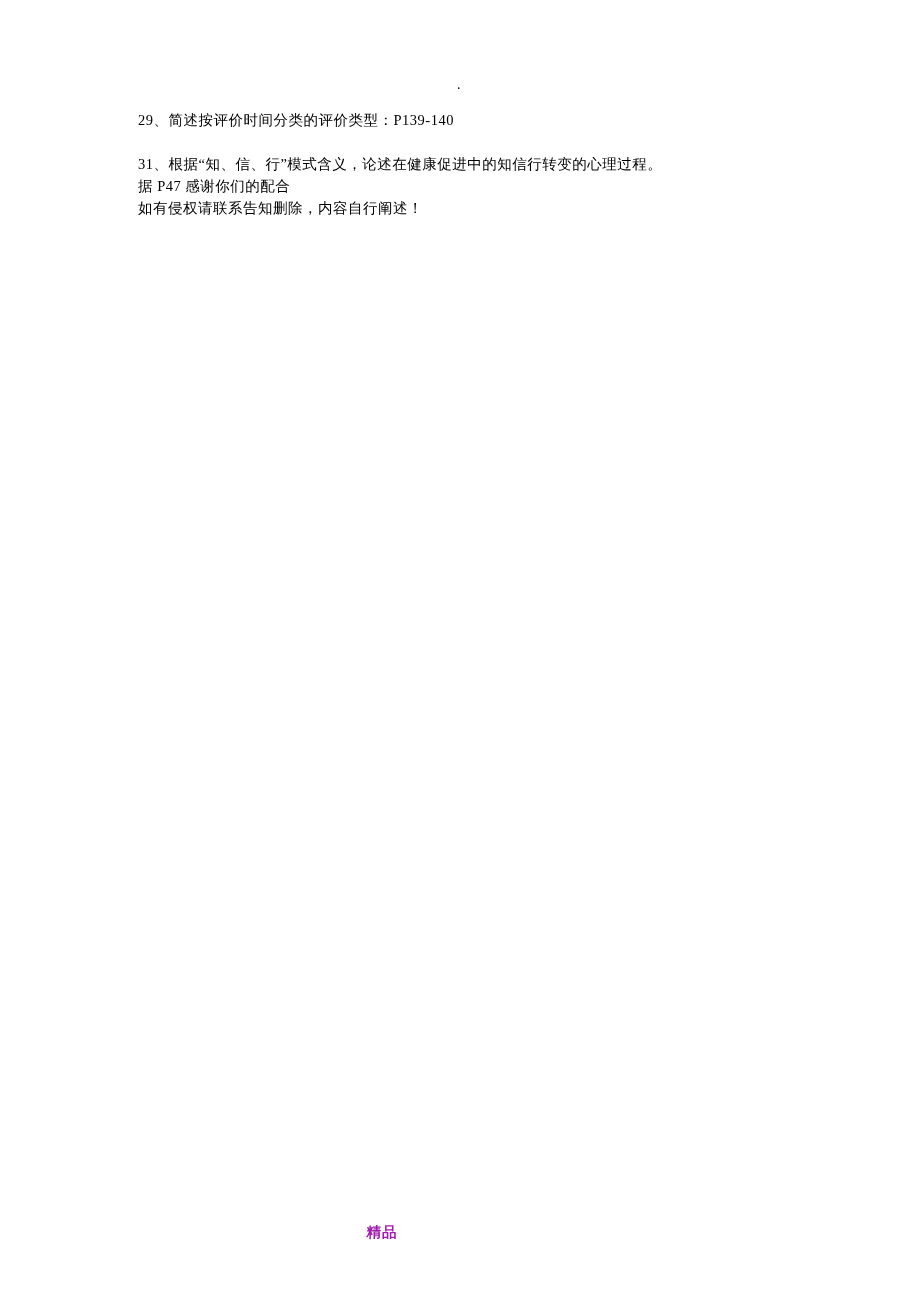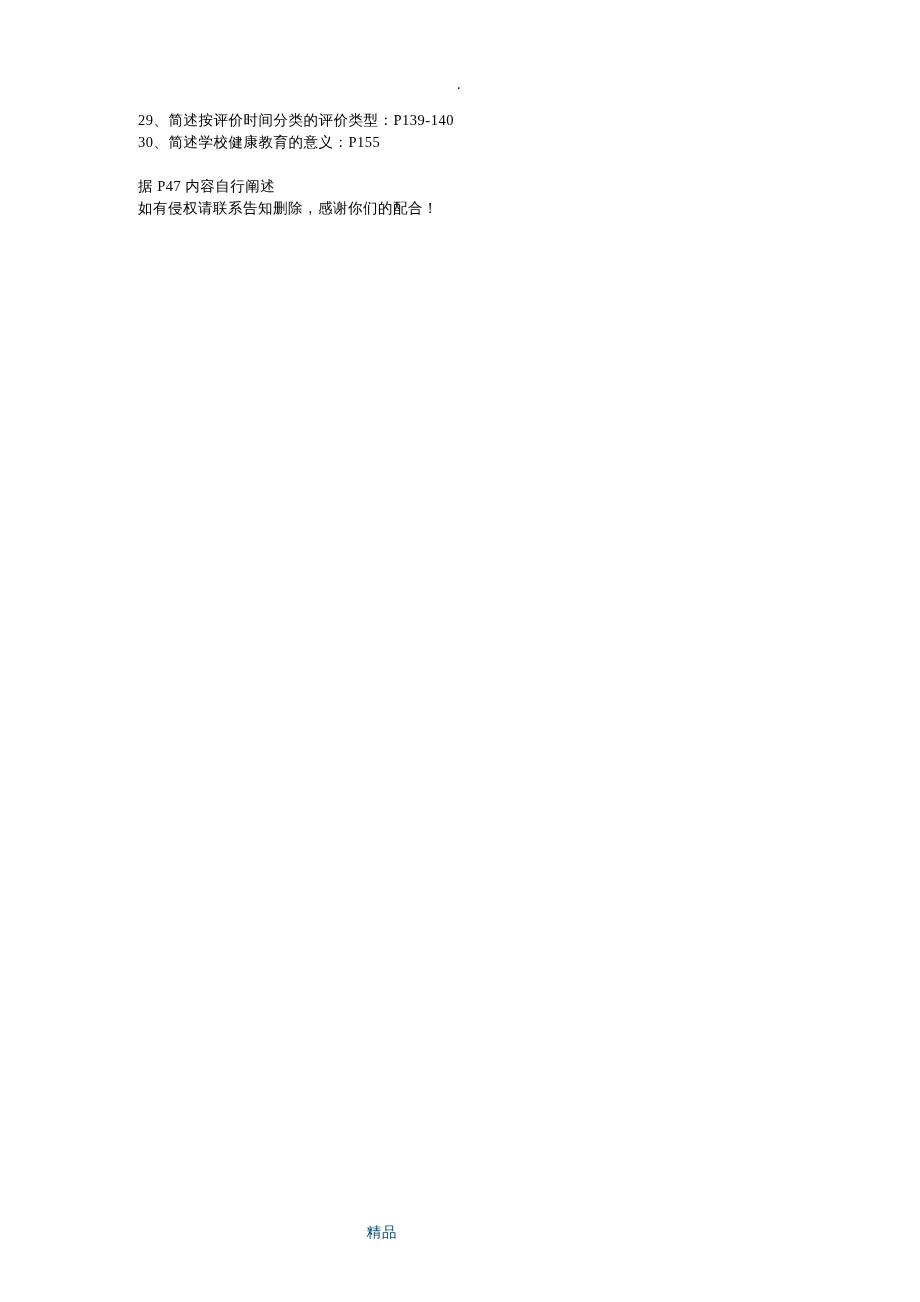--- a/index.html
+++ b/index.html
@@ -40,32 +40,33 @@
     .section-gap {
       height: 22px;
     }
     .footer {
       position: absolute;
       bottom: 60px;
       left: 0;
       width: 764px;
       text-align: center;
       font-size: 14.5px;
-      color: #0c4a6e;
+      color: #a21caf;
       letter-spacing: 1px;
+      font-weight: bold;
     }
   </style>
 </head>
 <body>
 
 <div class="header-dot">.</div>
 
 <div class="page-content">
   <div class="content-block">
     <p>29、简述按评价时间分类的评价类型：P139-140</p>
-    <p>30、简述学校健康教育的意义：P155</p>
     <div class="section-gap"></div>
-    <p>据 P47 内容自行阐述</p>
-    <p>如有侵权请联系告知删除，感谢你们的配合！</p>
+    <p>31、根据“知、信、行”模式含义，论述在健康促进中的知信行转变的心理过程。</p>
+    <p>据 P47 感谢你们的配合</p>
+    <p>如有侵权请联系告知删除，内容自行阐述！</p>
   </div>
 </div>
 
 <div class="footer">精品</div>
 
 </body></html>

